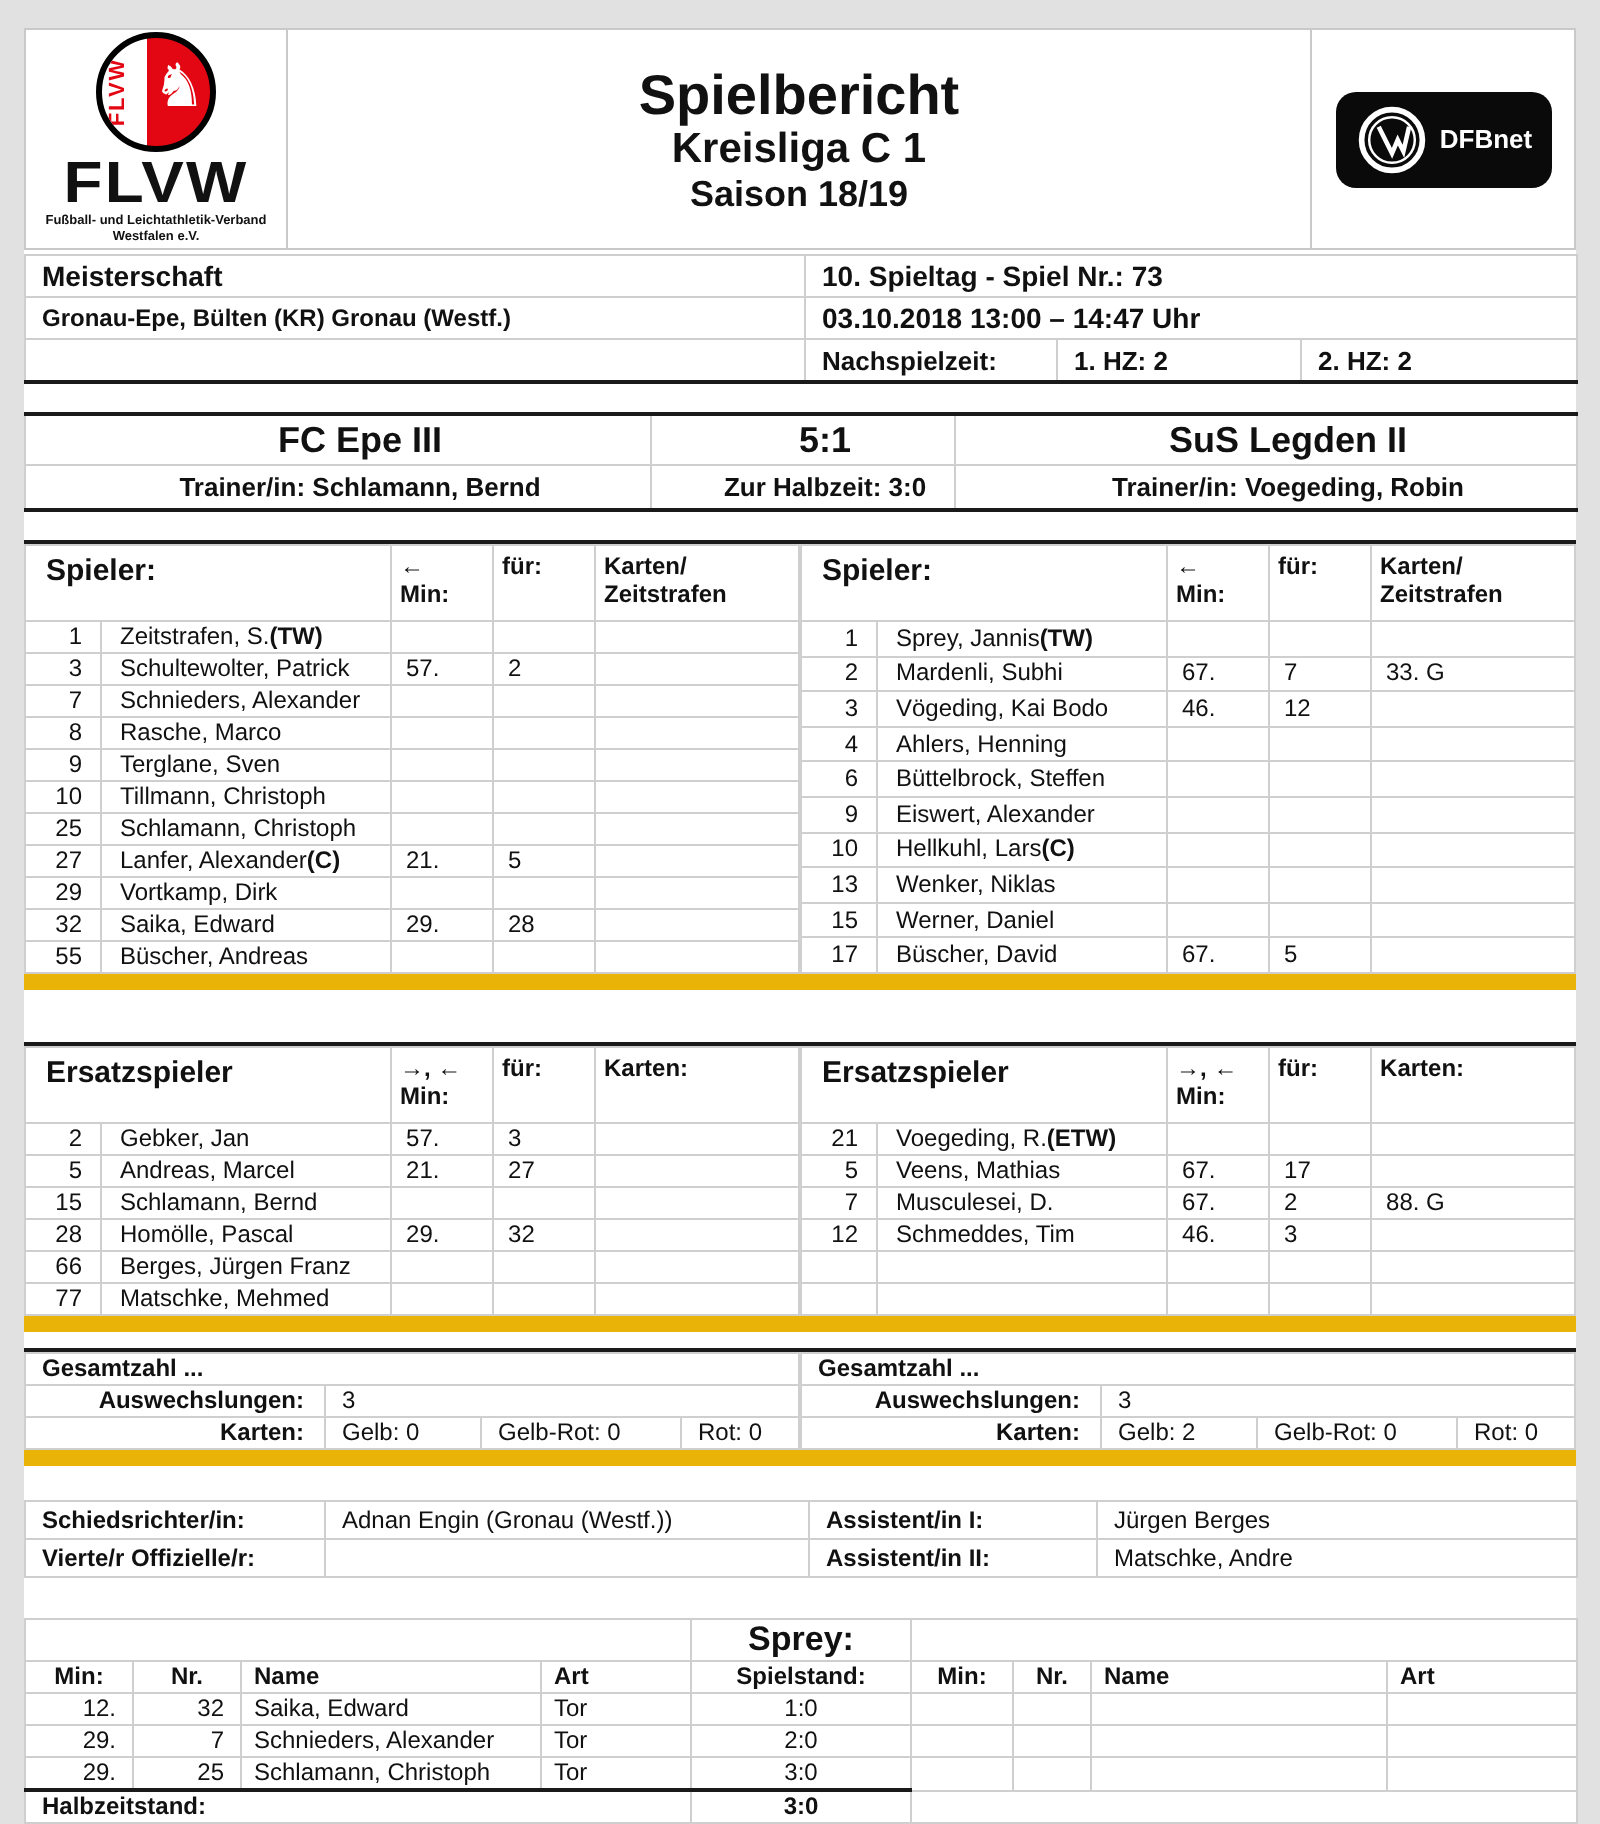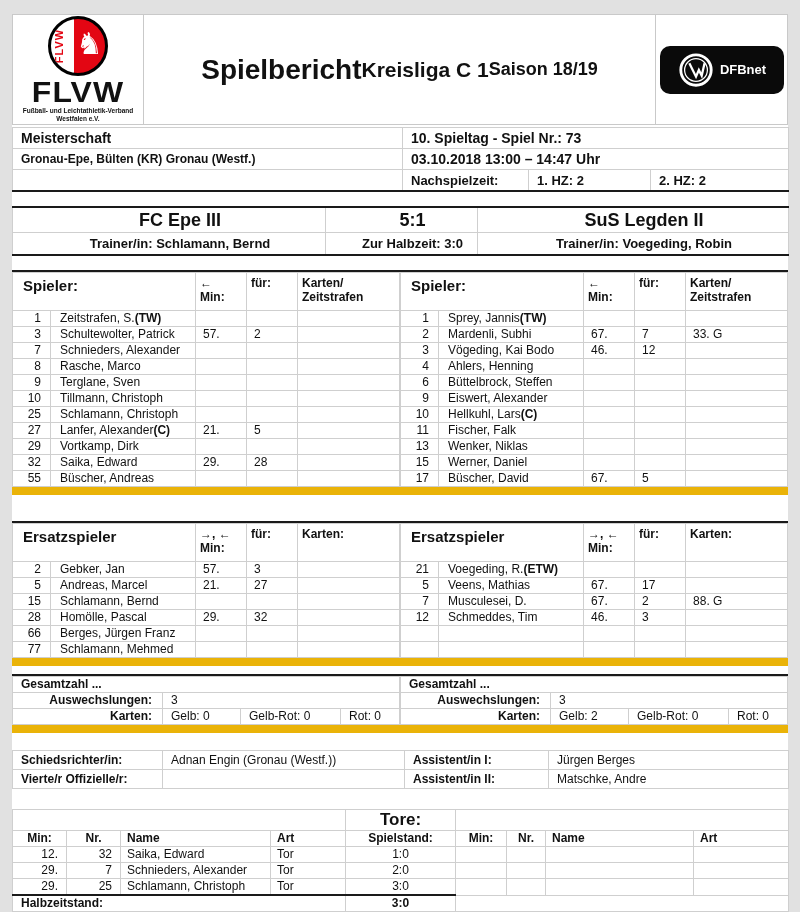--- a/index.html
+++ b/index.html
@@ -11,26 +11,26 @@
   
   .hdrbox{display:flex;height:109px;border:1px solid #c9c9c9;background:#fff;}
   .hcell{border-right:1px solid #c9c9c9;box-sizing:border-box;}
   .hcell:last-child{border-right:none;}
   .logo-cell{width:131px;display:flex;flex-direction:column;align-items:center;justify-content:center;}
   .flvw-circle{width:54px;height:54px;border-radius:50%;border:3px solid #000;position:relative;overflow:hidden;background:linear-gradient(90deg,#fff 0 42%,#e30613 42% 100%);}
   .flvw-vert{position:absolute;left:-19px;top:21px;width:54px;text-align:center;transform:rotate(-90deg);color:#e30613;font-weight:bold;font-size:11px;letter-spacing:1px;}
   .flvw-horse{position:absolute;right:2px;top:10px;color:#fff;font-size:30px;line-height:1;}
   .flvw-word{font-size:29px;font-weight:bold;letter-spacing:1px;line-height:30px;margin-top:1px;transform:scaleX(1.1);}
   .flvw-org{font-size:6.5px;font-weight:bold;text-align:center;line-height:1.3;}
-  .title-cell{width:512px;display:flex;flex-direction:row;align-items:center;justify-content:center;text-align:center;}
+  .title-cell{width:512px;display:flex;flex-direction:column;align-items:center;justify-content:center;text-align:center;}
   .t1{font-size:28px;font-weight:bold;line-height:31px;}
   .t2{font-size:21px;font-weight:bold;line-height:24px;}
   .t3{font-size:18px;font-weight:bold;line-height:21px;}
   .dfb-cell{width:131px;display:flex;align-items:center;justify-content:center;}
-  .dfb-badge{width:124px;height:48px;background:#0a0a0a;border-radius:10px;display:flex;align-items:center;justify-content:center;gap:5px;}
+  .dfb-badge{width:108px;height:48px;background:#0a0a0a;border-radius:10px;display:flex;align-items:center;justify-content:center;gap:5px;}
   .dfb-text{color:#fff;font-weight:bold;font-size:13px;}
 
   
   .meta{width:776px;margin-top:2px;border:1px solid #c9c9c9;border-bottom:2px solid #1a1a1a;}
   .meta td{border:1px solid #cfcfcf;height:20px;font-weight:bold;padding:0 8px;}
   .b15{font-size:14px;} .b14{font-size:14px;} .b13{font-size:13px;} .b12{font-size:12px;}
 
   
   .result{width:776px;margin-top:14px;border-top:2px solid #1a1a1a;border-bottom:2px solid #1a1a1a;}
   .result td{border:1px solid #cfcfcf;text-align:center;font-weight:bold;padding-left:23px;}
@@ -329,27 +329,20 @@
           </tr>
 
           <tr>
             <td class="nr">10</td>
             <td class="nm"><span>Hellkuhl, Lars</span><b>(C)</b></td>
             <td class="mn"></td>
             <td class="fr"></td>
             <td class="kt"></td>
           </tr>
 
-          <tr>
-            <td class="nr">11</td>
-            <td class="nm"><span>Fischer, Falk</span><b></b></td>
-            <td class="mn"></td>
-            <td class="fr"></td>
-            <td class="kt"></td>
-          </tr>
 
           <tr>
             <td class="nr">13</td>
             <td class="nm"><span>Wenker, Niklas</span><b></b></td>
             <td class="mn"></td>
             <td class="fr"></td>
             <td class="kt"></td>
           </tr>
 
           <tr>
@@ -425,21 +418,21 @@
           <tr>
             <td class="nr">66</td>
             <td class="nm"><span>Berges, Jürgen Franz</span><b></b></td>
             <td class="mn"></td>
             <td class="fr"></td>
             <td class="kt"></td>
           </tr>
 
           <tr>
             <td class="nr">77</td>
-            <td class="nm"><span>Schlamann, Mehmed</span><b></b></td>
+            <td class="nm"><span>Matschke, Mehmed</span><b></b></td>
             <td class="mn"></td>
             <td class="fr"></td>
             <td class="kt"></td>
           </tr>
         </tbody>
     </table>
     <table class="roster" style="border-left:1px solid #cfcfcf">
       <colgroup>
           <col style="width:38px">
           <col style="width:145px">
@@ -588,21 +581,21 @@
         <col style="width:75px">
       <col style="width:110px">
       <col style="width:51px">
         <col style="width:39px">
         <col style="width:148px">
         <col style="width:95px">
     </colgroup>
     <tbody>
         <tr>
       <td colspan="4"></td>
-      <td class="tore-title">Tore:</td>
+      <td class="tore-title">Sprey:</td>
       <td colspan="4"></td>
     </tr>
     <tr class="colhdr">
       <td class="ctr">Min:</td>
       <td class="ctr">Nr.</td>
       <td class="nm">Name</td>
       <td class="nm">Art</td>
       <td class="ctr">Spielstand:</td>
       <td class="ctr">Min:</td>
       <td class="ctr">Nr.</td>

